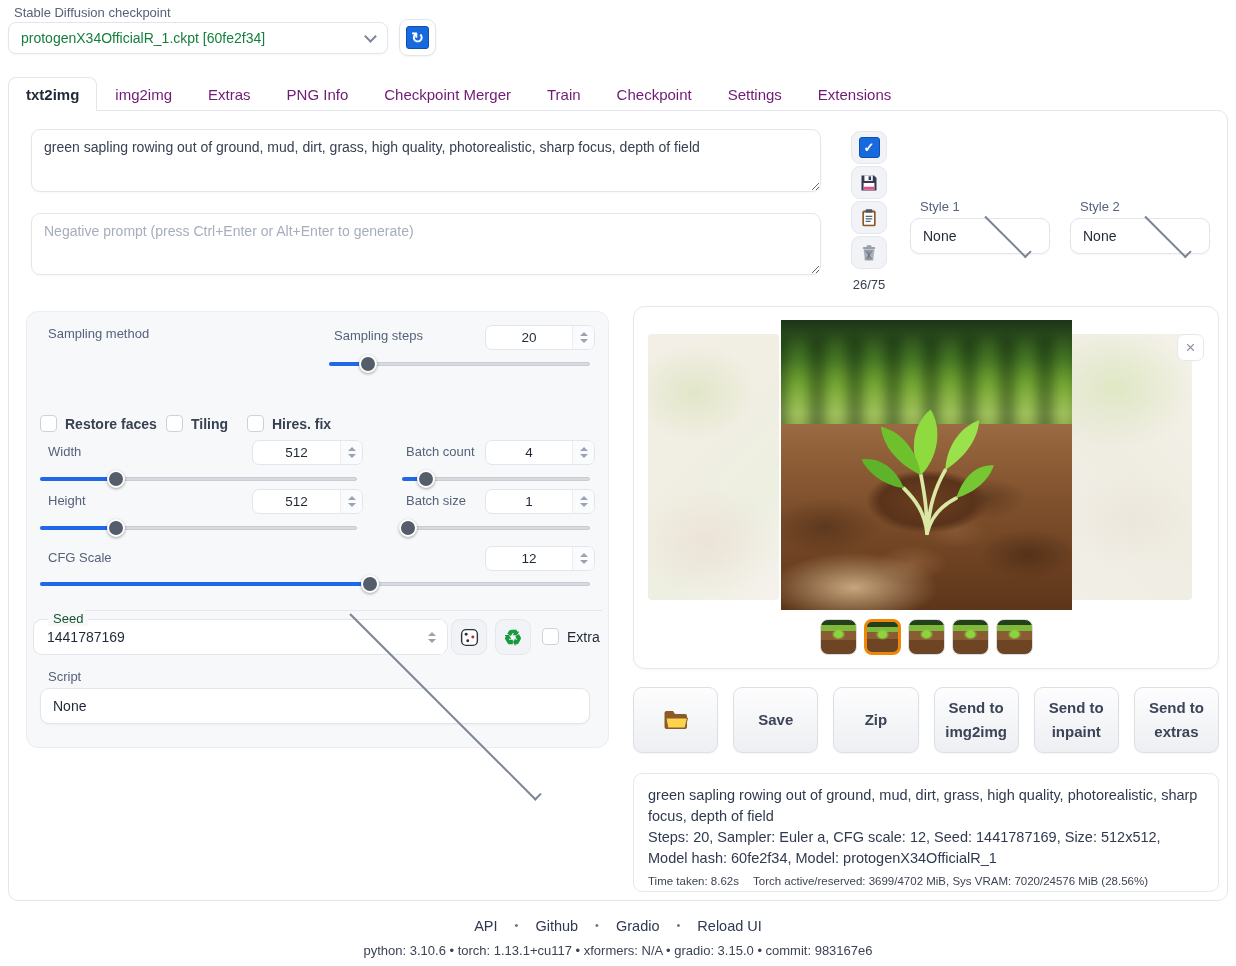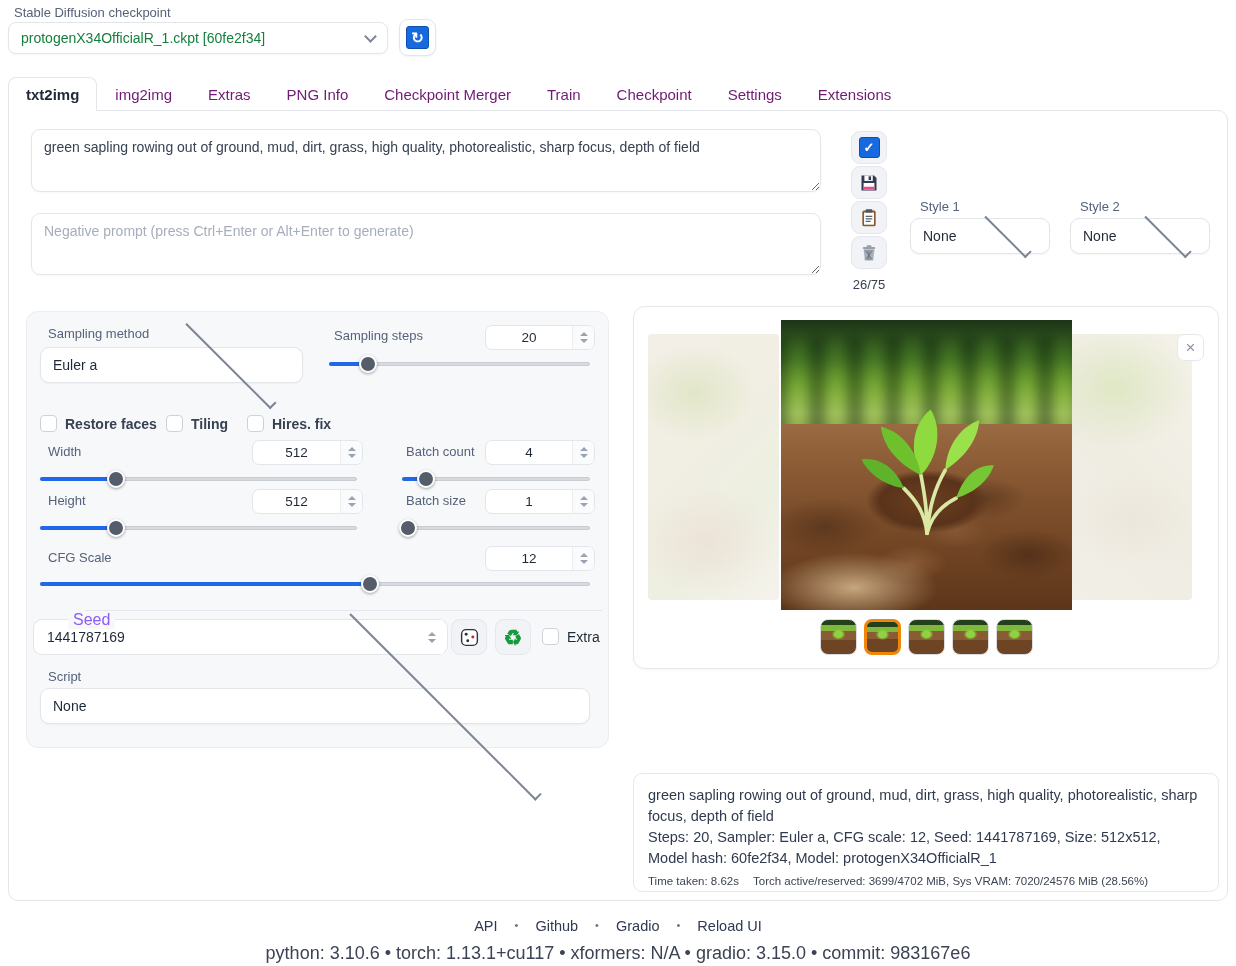--- a/index.html
+++ b/index.html
@@ -59,21 +59,21 @@
   .slider { position:absolute; height:18px; cursor:pointer; }
   .slider .track { position:absolute; left:0; right:0; top:7px; height:4px; background:#d7dade; border:1px solid #c9ccd2; border-radius:3px; }
   .slider .fill { position:absolute; left:0; top:7px; height:4px; background:#2168e8; border-radius:3px; }
   .slider .knob { position:absolute; top:0; width:18px; height:18px; margin-left:-9px; border-radius:50%; background:#555d6b; border:2px solid #fff; box-shadow:0 1px 3px rgba(0,0,0,.35); }
 
   .cbrow { position:absolute; display:flex; align-items:center; gap:8px; cursor:pointer; }
   .cb { width:17px; height:17px; border:1.5px solid #ccd2da; border-radius:4px; background:#fff; flex:none; }
   .cbl { font-size:14px; color:#374151; font-weight:600; }
 
   .seed-box { position:absolute; left:6px; top:307px; width:415px; height:36px; border:1px solid #e2e5ea; border-radius:9px; background:#fff; display:flex; align-items:center; padding:0 0 0 13px; }
-  .seed-label { position:absolute; left:14px; top:-9px; font-size:16px; color:#8b5cf6; background:#f7f8fa; padding:0 5px;margin-left:20px; }
+  .seed-label { position:absolute; left:14px; top:-9px; font-size:13px; color:#14532d; background:#f7f8fa; padding:0 5px; }
   .seed-line { position:absolute; left:58px; right:6px; top:298px; height:1px; background:#e5e7ec; }
   .seed-val { flex:1; font-size:14px; color:#1f2937; }
   .seed-box .stepper { border-left:none; background:#fff; margin-right:4px; }
 
   .sq-btn { position:absolute; width:36px; height:36px; background:#f1f3f6; border:1px solid #e4e7ec; border-radius:9px; display:flex; align-items:center; justify-content:center; cursor:pointer; }
   .recycle { font-size:21px; color:#179a3d; font-weight:bold; line-height:1; }
 
   
   .gallery-card { position:absolute; left:624px; top:195px; width:586px; height:363px; background:#fff; border:1px solid #e6e8ec; border-radius:12px; box-shadow:0 1px 3px rgba(0,0,0,.04); }
   .stage { position:absolute; left:12px; top:12px; right:12px; height:293px; }
@@ -121,21 +121,21 @@
   .info-box { position:absolute; left:624px; top:662px; width:586px; height:119px; border:1px solid #e6e8ec; border-radius:9px; padding:11px 14px; }
   .info-prompt, .info-params { font-size:14.5px; color:#303a4e; line-height:1.45; }
   .info-perf { margin-top:6px; font-size:11.5px; color:#3c4354; }
   .info-perf .mem { margin-left:14px; }
 
   
   .footer { position:absolute; left:0; right:0; top:918px; text-align:center; }
   .f-links { font-size:14.5px; color:#2f3950; }
   .f-links a { color:#2f3950; text-decoration:none; cursor:pointer; }
   .f-links .sep { color:#6b7280; margin:0 17px; font-size:11px; vertical-align:2px; }
-  .f-vers { margin-top:9px; font-size:18px; color:#3c4354; }
+  .f-vers { margin-top:9px; font-size:13px; color:#3c4354; }
 
   svg { display:block; }
 </style>
 </head>
 <body>
 
 <div class="page">
 
   <div class="ckpt-label">Stable Diffusion checkpoint</div>
   <div class="ckpt-wrap">
@@ -203,24 +203,20 @@
       <span class="chev"></span>
     </div>
     <div class="style-label" style="left:1071px; top:88px;">Style 2</div>
     <div class="style-dd" style="left:1061px; top:107px;">
       <span>None</span>
       <span class="chev"></span>
     </div>
 
     <div class="panel">
       <div class="lbl" style="position:absolute; left:21px; top:14px;">Sampling method</div>
-      <div class="dd" style="position:absolute; left:13px; top:35px; width:263px;">
-        <span>Euler a</span>
-        <span class="chev"></span>
-      </div>
 
       <div class="lbl" style="position:absolute; left:307px; top:16px;">Sampling steps</div>
       <div class="numbox" style="left:458px; top:13px; width:110px;">
         <span class="numval">20</span>
         <span class="stepper">
             <i class="up"></i>
             <i class="dn"></i>
           </span>
       </div>
       <div class="slider" style="left:302px; top:43px; width:261px;">
@@ -373,20 +369,33 @@
       </div>
       <div class="thumbs">
         <div class="thumb"></div>
         <div class="thumb selected"></div>
         <div class="thumb"></div>
         <div class="thumb"></div>
         <div class="thumb"></div>
       </div>
     </div>
 
+    <div class="actions">
+      <button class="act-btn">
+        <svg width="26" height="22" viewBox="0 0 26 22">
+            <path d="M1.5 4a2 2 0 012-2h6.5l2 3h10a2 2 0 012 2v11a2 2 0 01-2 2h-18.5a2 2 0 01-2-2z" fill="#8a5a2b"></path>
+            <path d="M3 9h21.5l-2.4 10H4.8z" fill="#fcd34d" stroke="#8a5a2b" stroke-width="1"></path>
+          </svg>
+      </button>
+      <button class="act-btn">Save</button>
+      <button class="act-btn">Zip</button>
+      <button class="act-btn">Send to img2img</button>
+      <button class="act-btn">Send to inpaint</button>
+      <button class="act-btn">Send to extras</button>
+    </div>
 
     <div class="info-box">
       <div class="info-prompt">green sapling rowing out of ground, mud, dirt, grass, high quality, photorealistic, sharp focus, depth of field</div>
       <div class="info-params">Steps: 20, Sampler: Euler a, CFG scale: 12, Seed: 1441787169, Size: 512x512, Model hash: 60fe2f34, Model: protogenX34OfficialR_1</div>
       <div class="info-perf">
         <span>Time taken: 8.62s</span><span class="mem">Torch active/reserved: 3699/4702 MiB, Sys VRAM: 7020/24576 MiB (28.56%)</span>
       </div>
     </div>
   </div>
 

